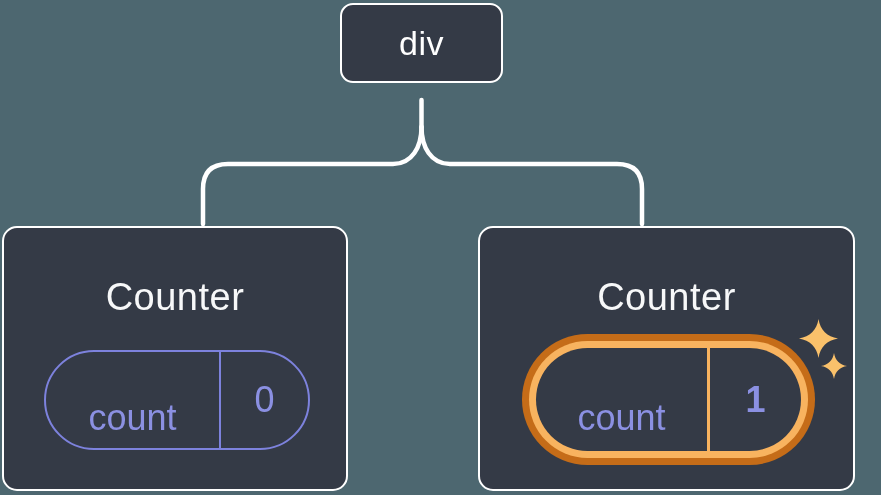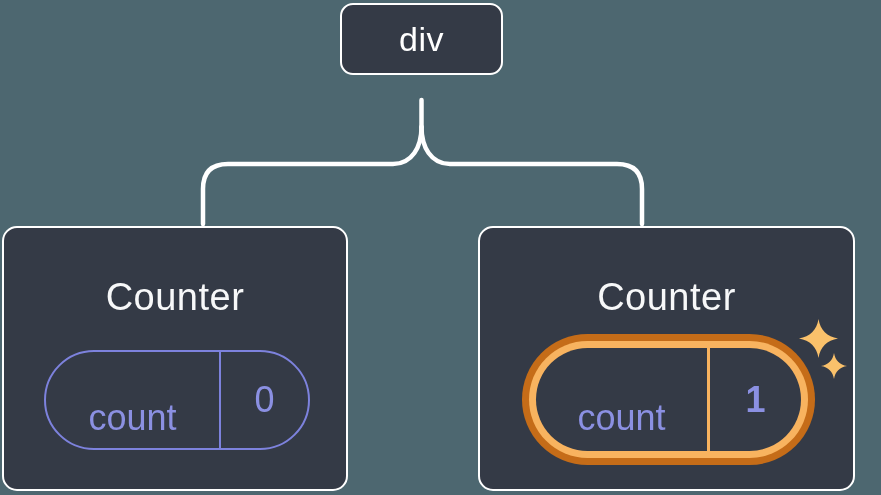--- a/index.html
+++ b/index.html
@@ -22,21 +22,21 @@
 
   
   .node {
     position: absolute;
     background: #343a46;
     border: 2.5px solid #ffffff;
     box-sizing: border-box;
   }
   .root-node {
     left: 340px; top: 3px;
-    width: 163px; height: 72px;
+    width: 163px; height: 80px;
     border-radius: 13px;
     display: flex; align-items: center; justify-content: center;
     color: #ffffff;
     font-size: 34px;
     letter-spacing: 0.5px;
   }
   .counter-node {
     top: 226px;
     height: 265px;
     border-radius: 15px;

